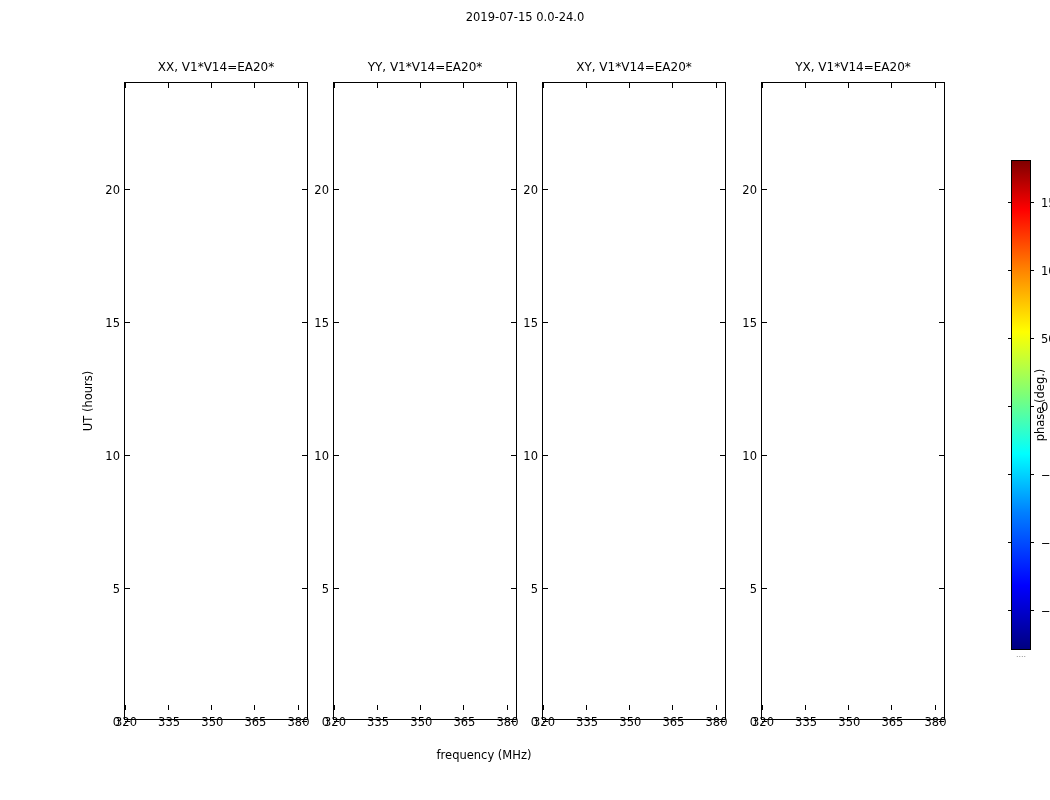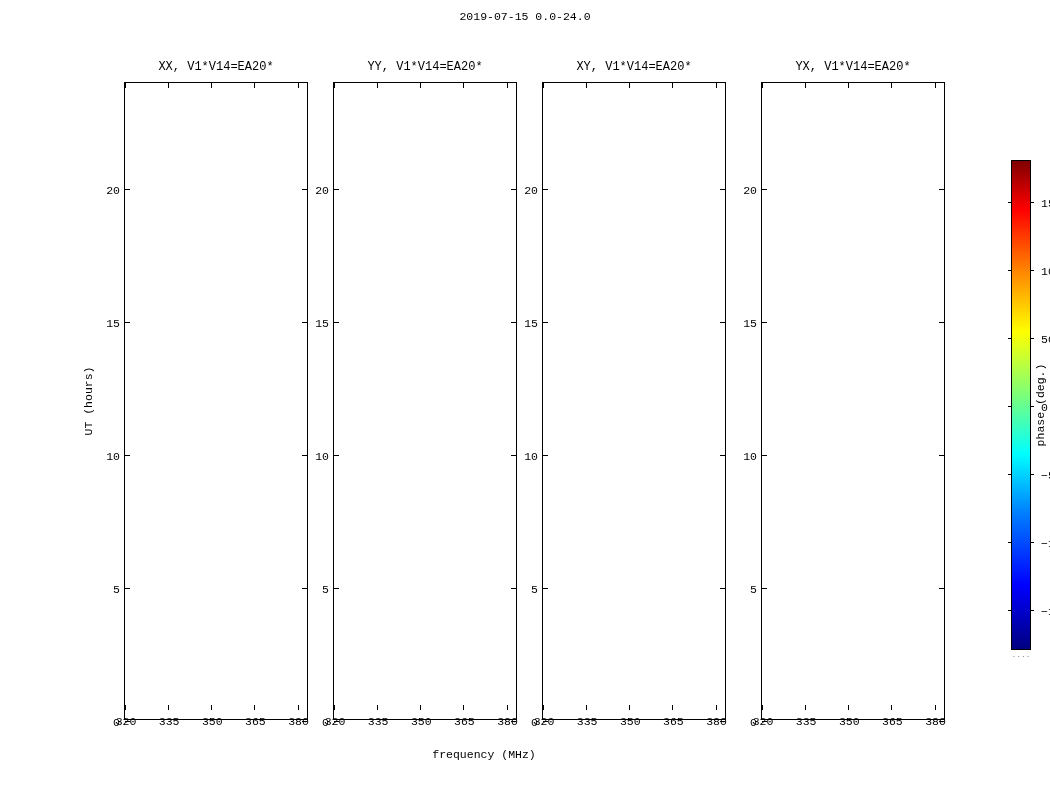--- a/index.html
+++ b/index.html
@@ -10,21 +10,20 @@
   body {
     width: 1050px;
     height: 800px;
     font-family: "DejaVu Sans", sans-serif;
     overflow: hidden;
   }
   #figure {
     position: relative;
     width: 1050px;
     height: 800px;
-    font-family: Liberation Mono, monospace;
   }
   .suptitle {
     position: absolute;
     left: 0;
     top: 10px;
     width: 1050px;
     text-align: center;
     font-size: 11.5px;
     color: #000000;
   }

